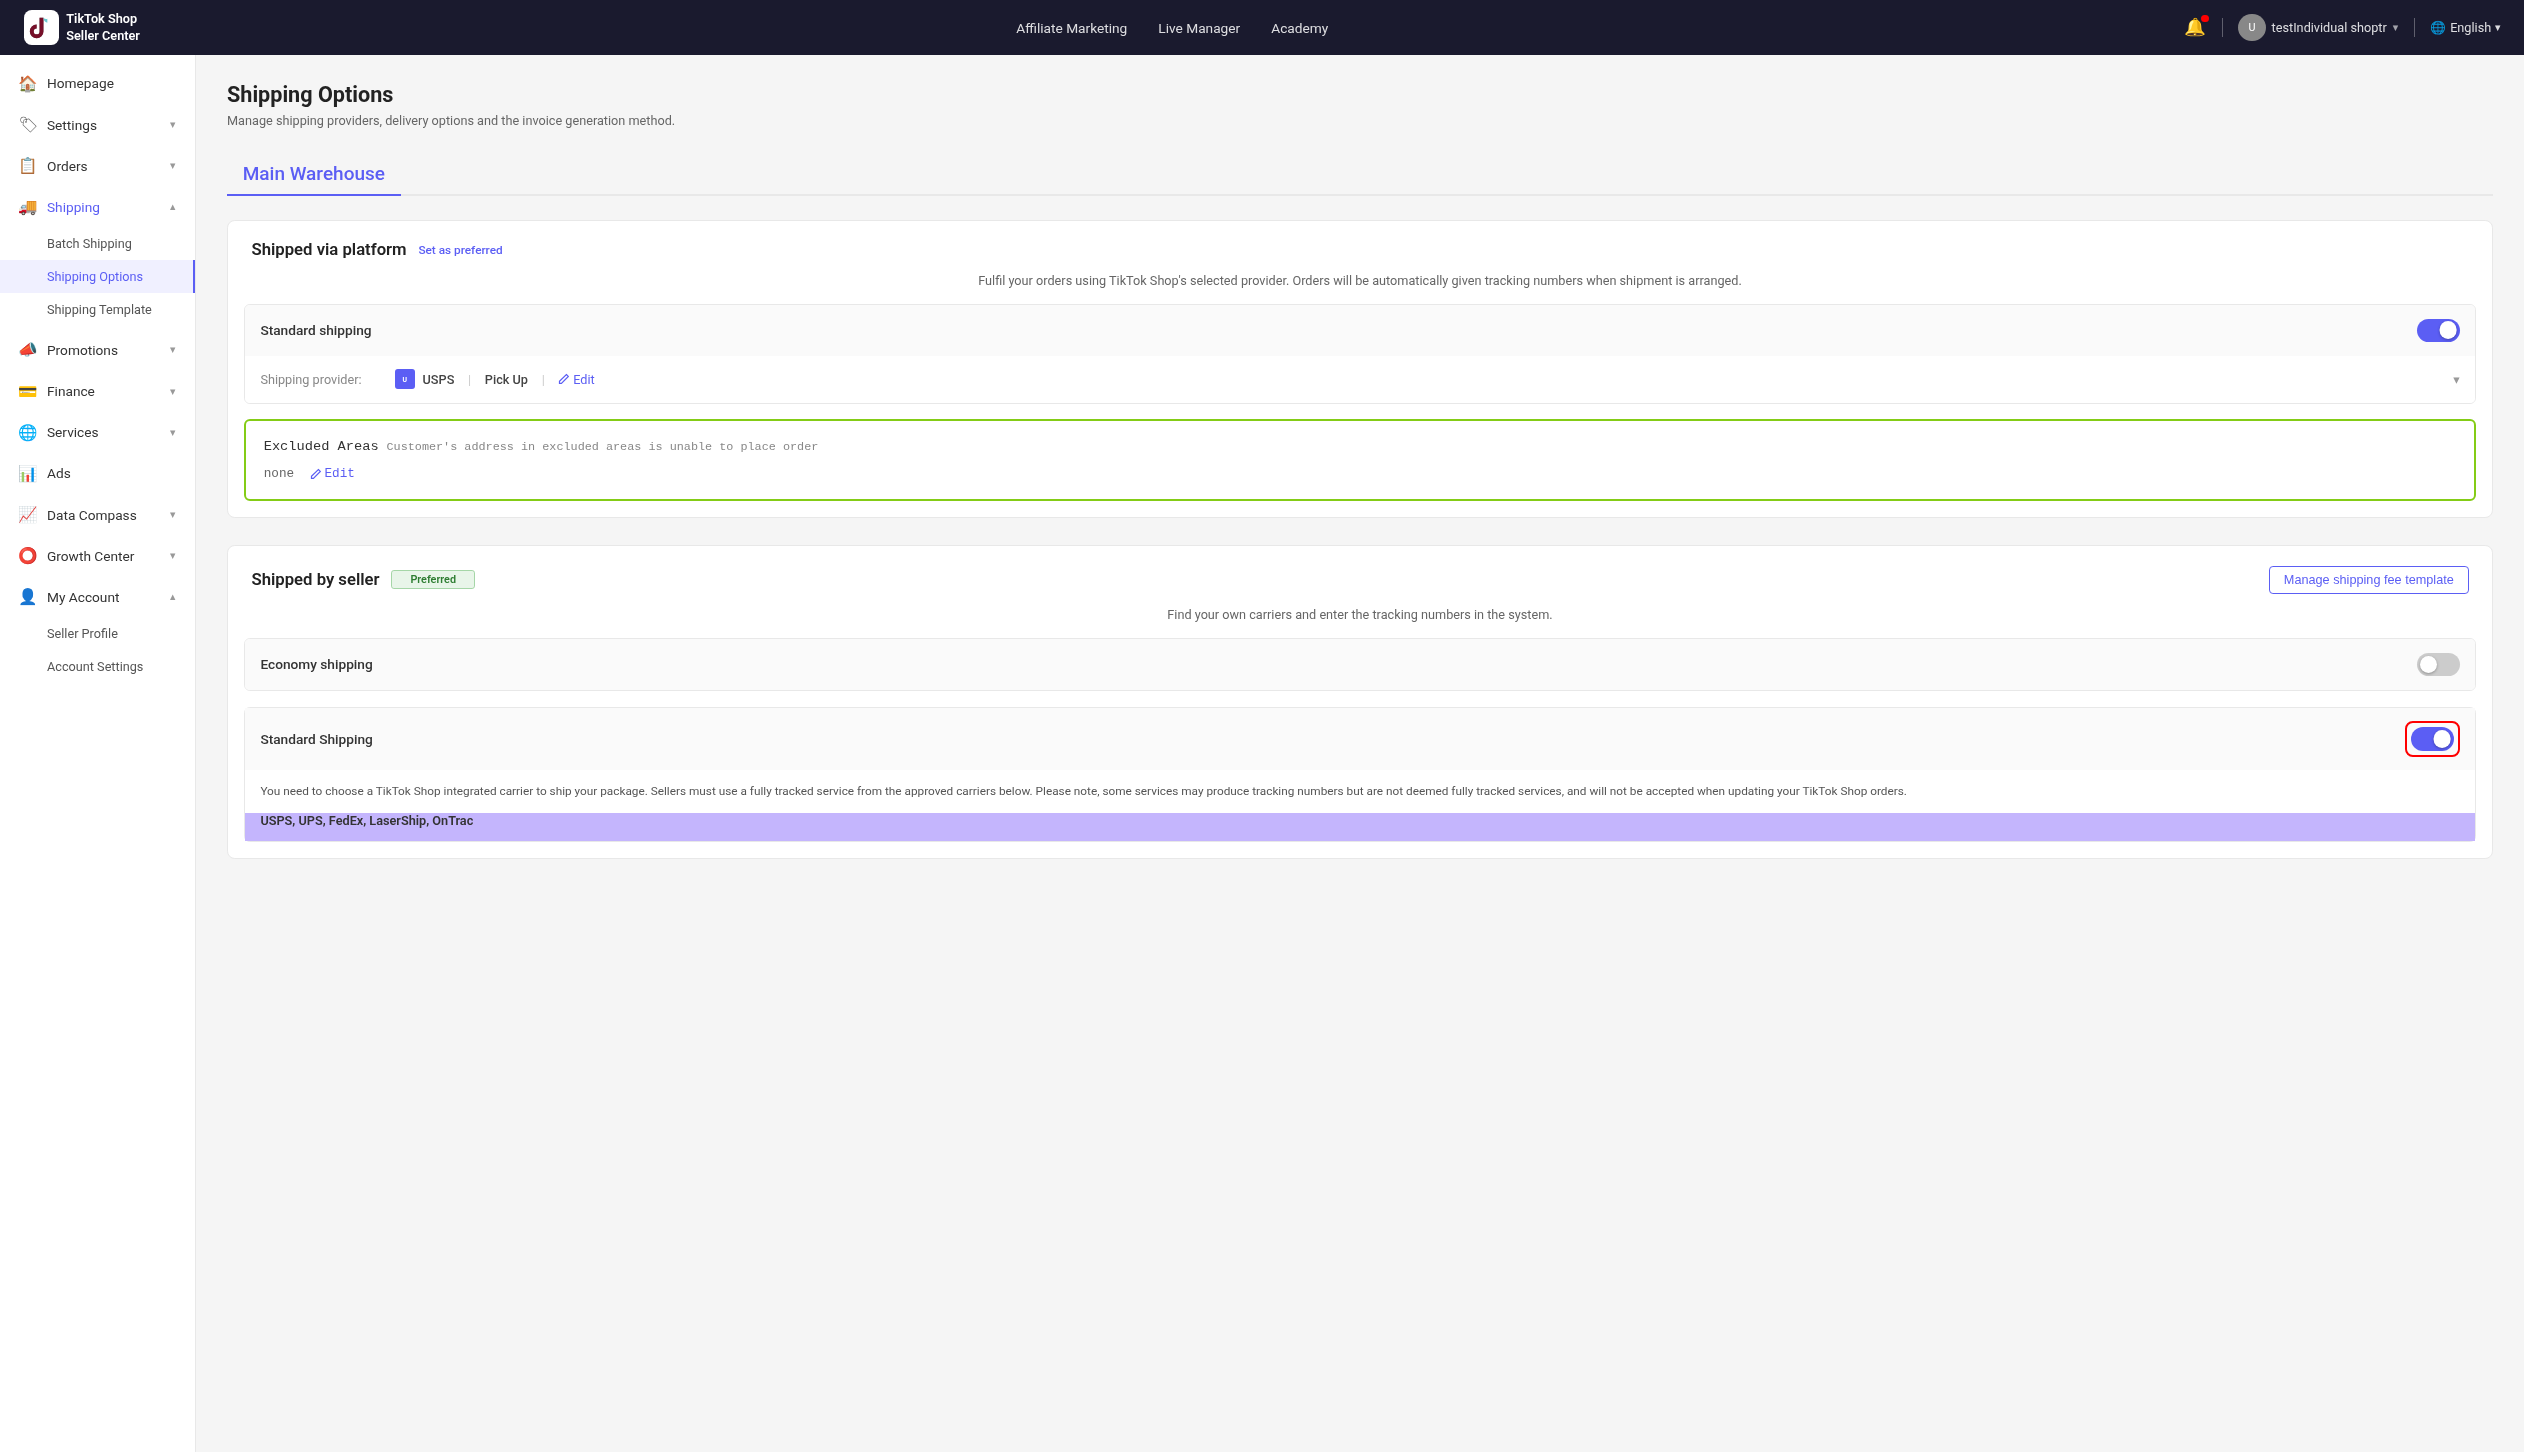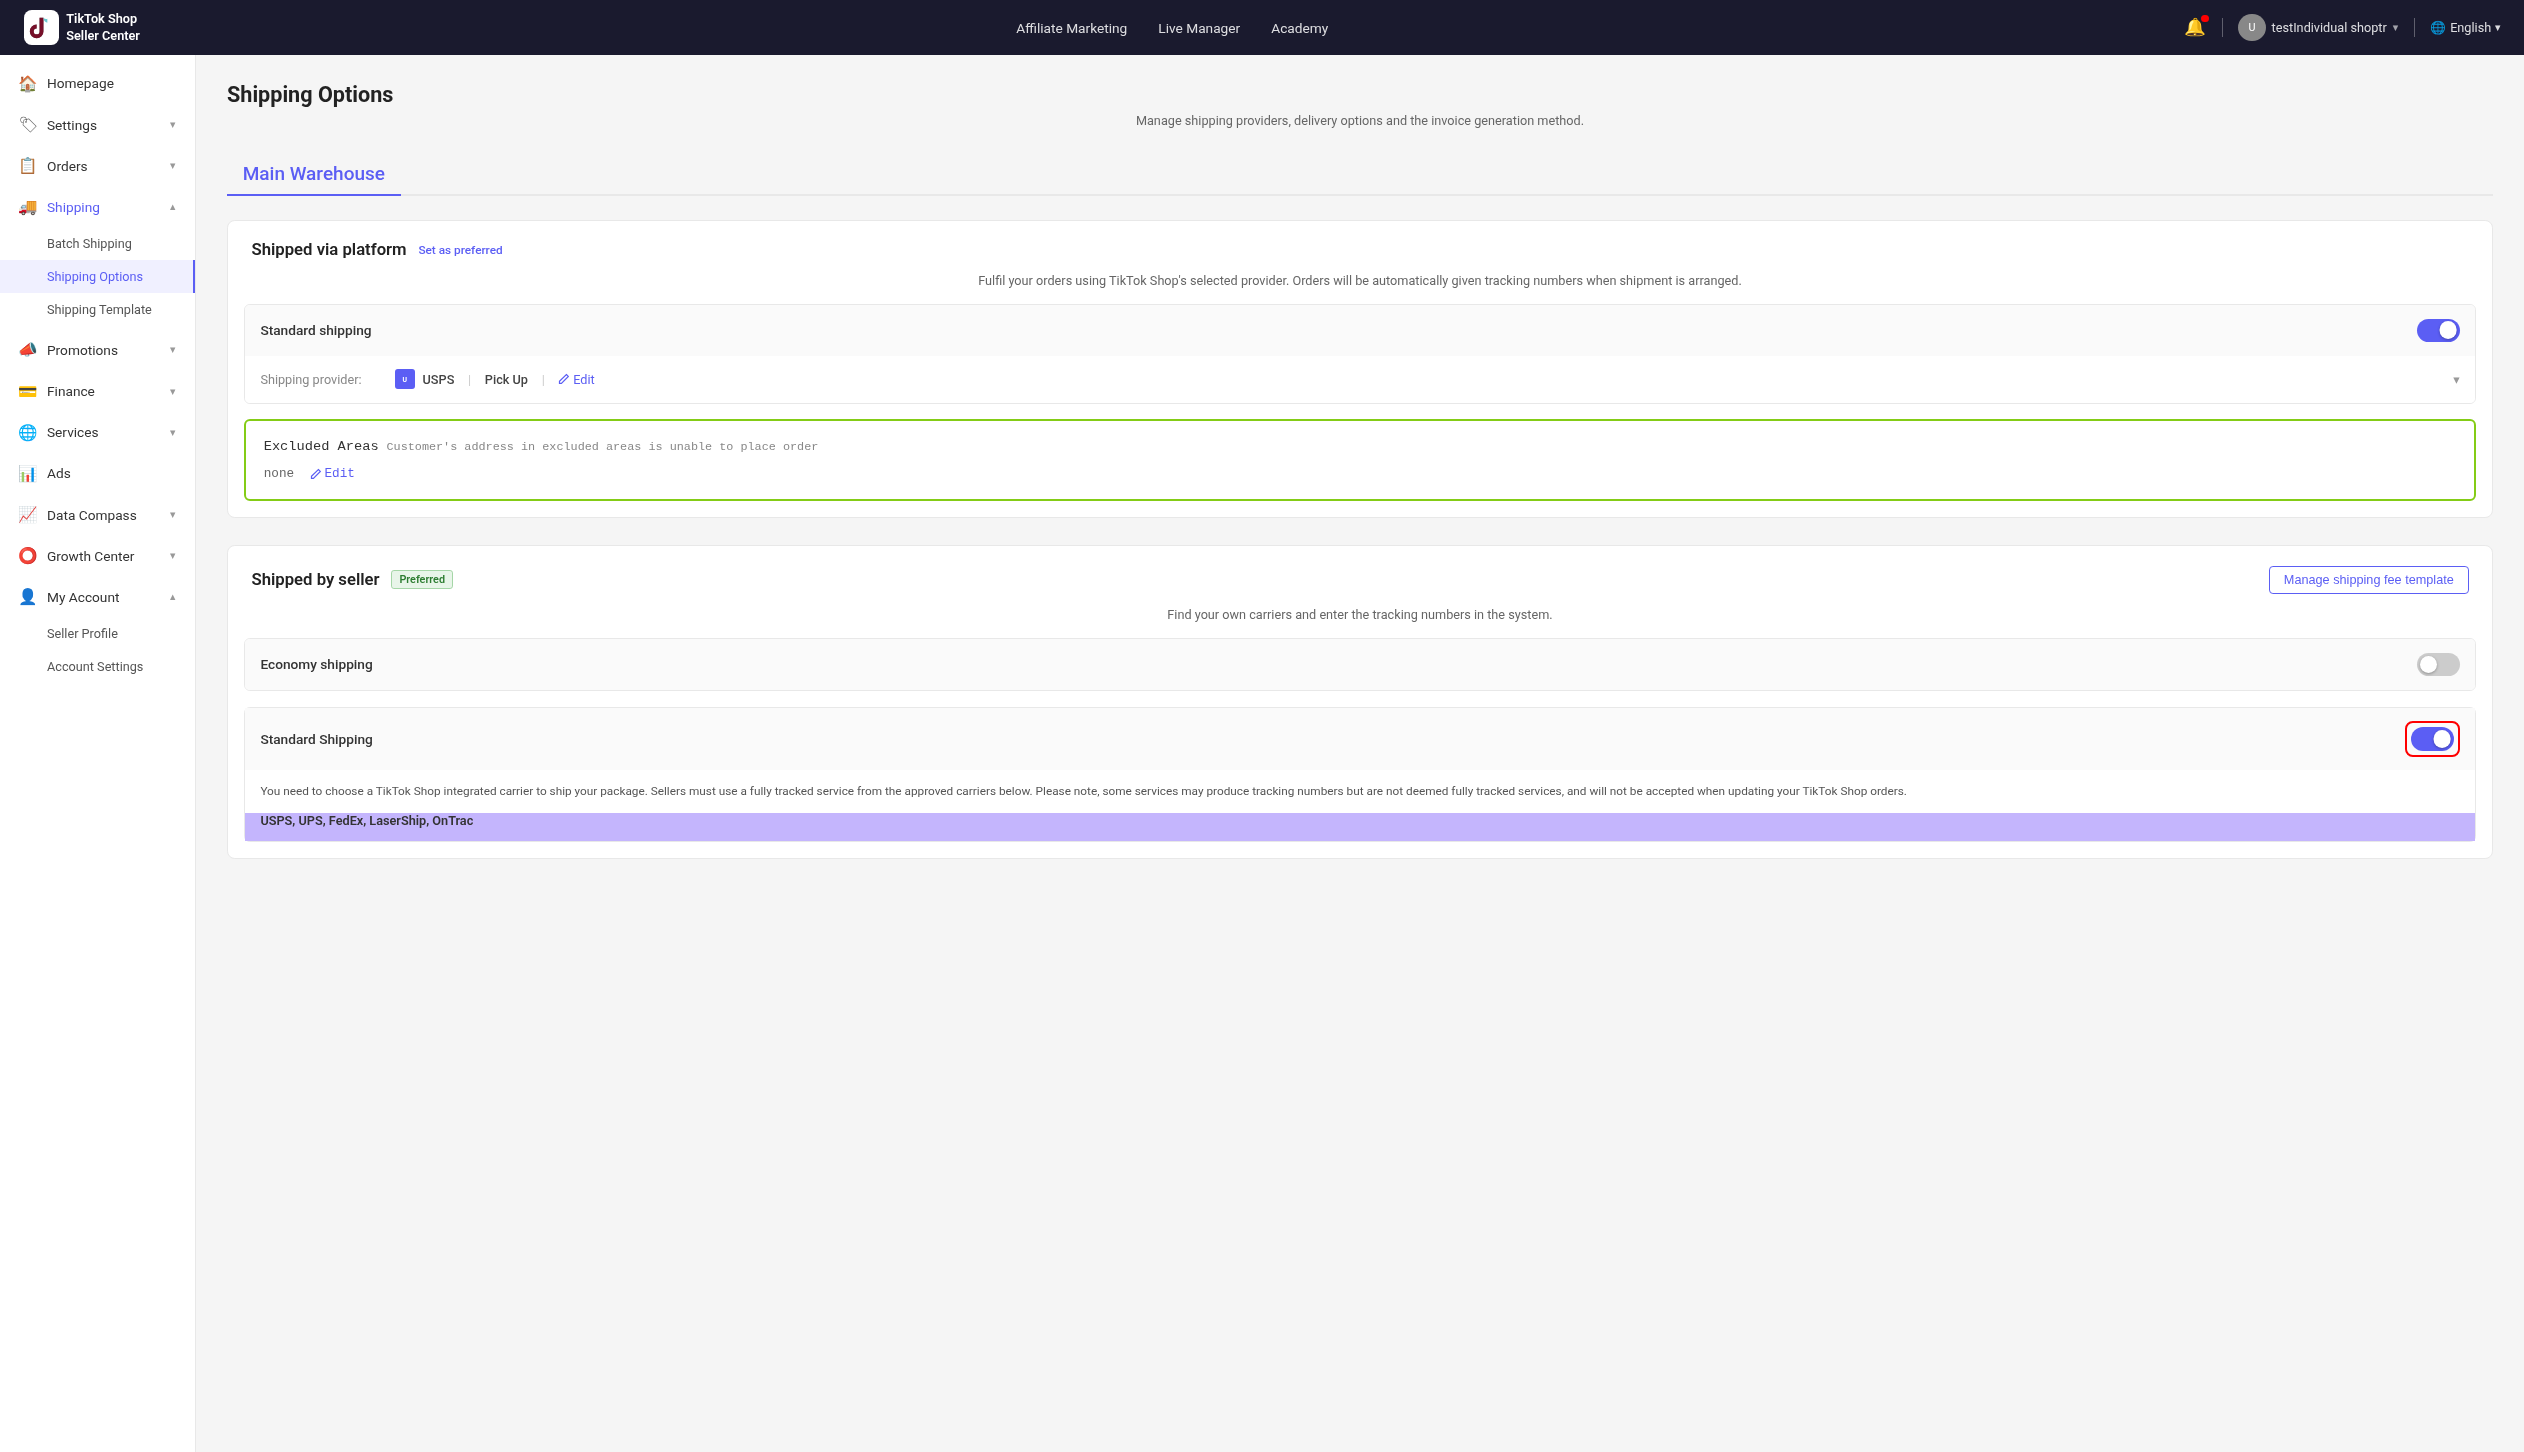--- a/index.html
+++ b/index.html
@@ -169,21 +169,20 @@
     .page-title {
       font-size: 21.6px;
       font-weight: 700;
       color: #222;
       margin-bottom: 5.9px;
     }
     .page-subtitle {
       font-size: 12.7px;
       color: #666;
       margin-bottom: 23.5px;
-      text-align: center;
     }
 
     
     .tabs-row {
       display: flex;
       border-bottom: 2px solid #e8e8e8;
       margin-bottom: 23.5px;
     }
     .tab {
       padding: 9.8px 15.7px;
@@ -216,21 +215,21 @@
     .section-title {
       font-size: 16.7px;
       font-weight: 600;
       color: #222;
     }
     .section-badge-preferred {
       background: #e8f5e9;
       color: #2e7d32;
       font-size: 10.8px;
       font-weight: 600;
-      padding: 2px 7px;
+      padding: 2px 18px;
       border-radius: 2.9px;
       border: 1px solid #a5d6a7;
     }
     .section-badge-set-preferred {
       color: #5b5ef4;
       font-size: 11.8px;
       font-weight: 500;
       cursor: pointer;
     }
     .section-desc {

